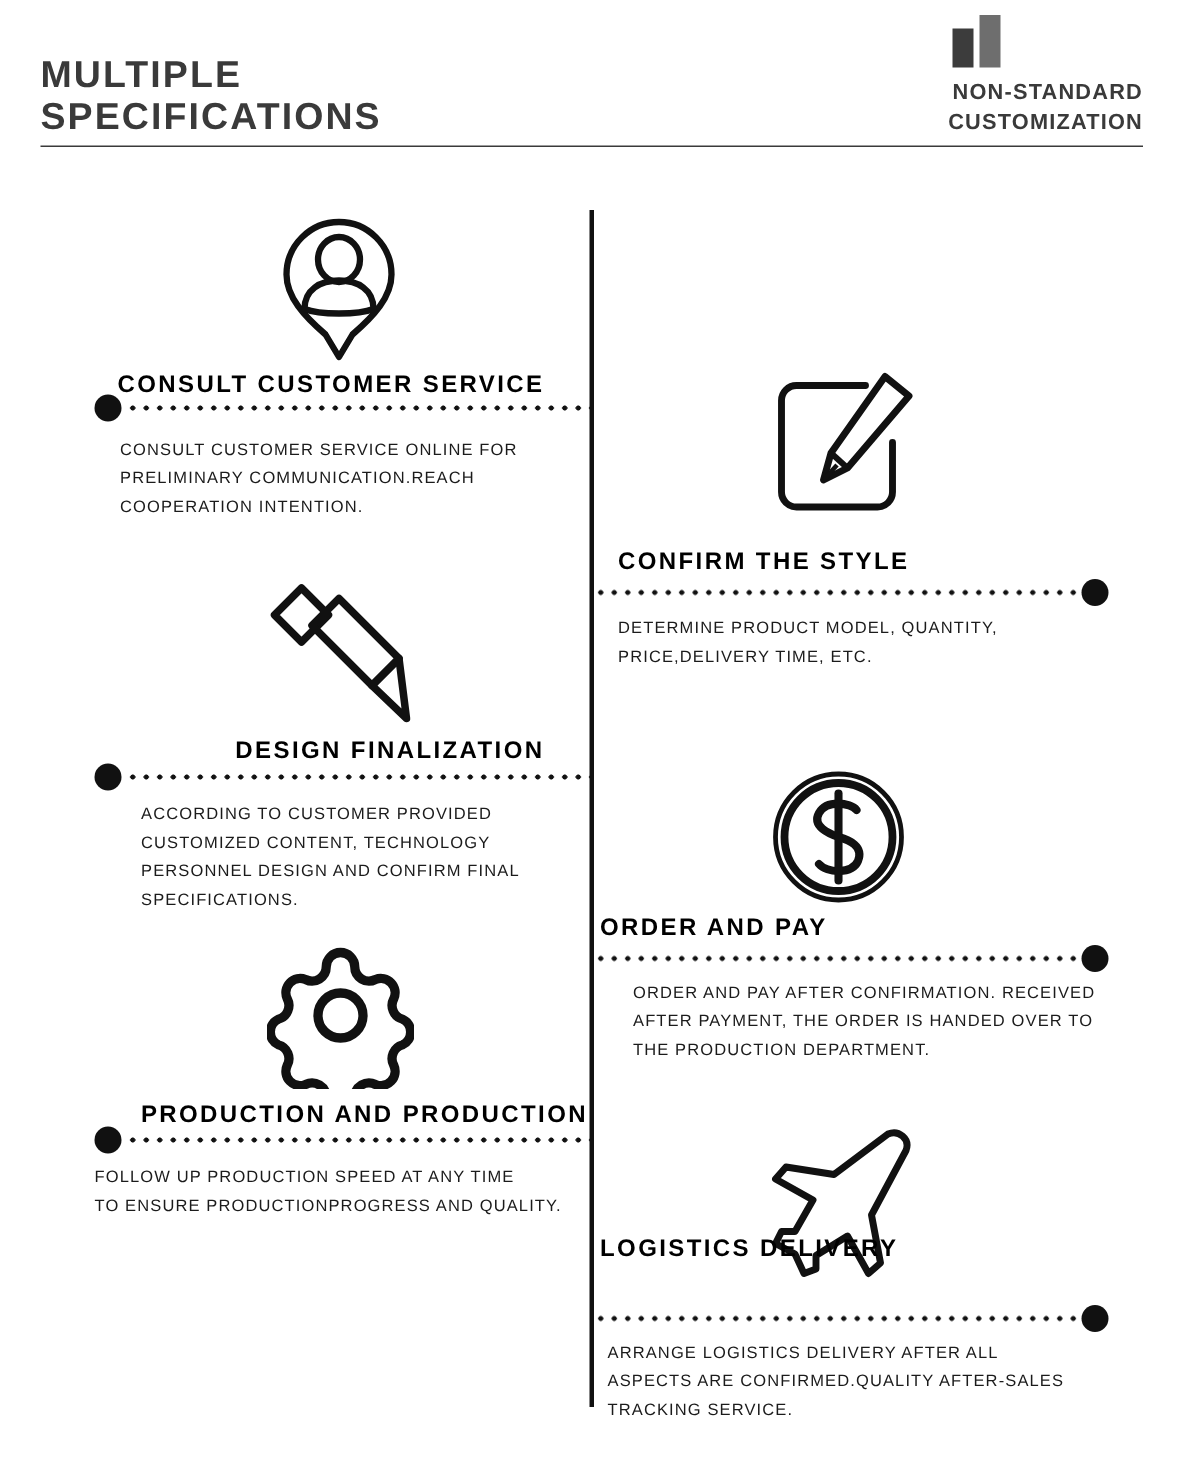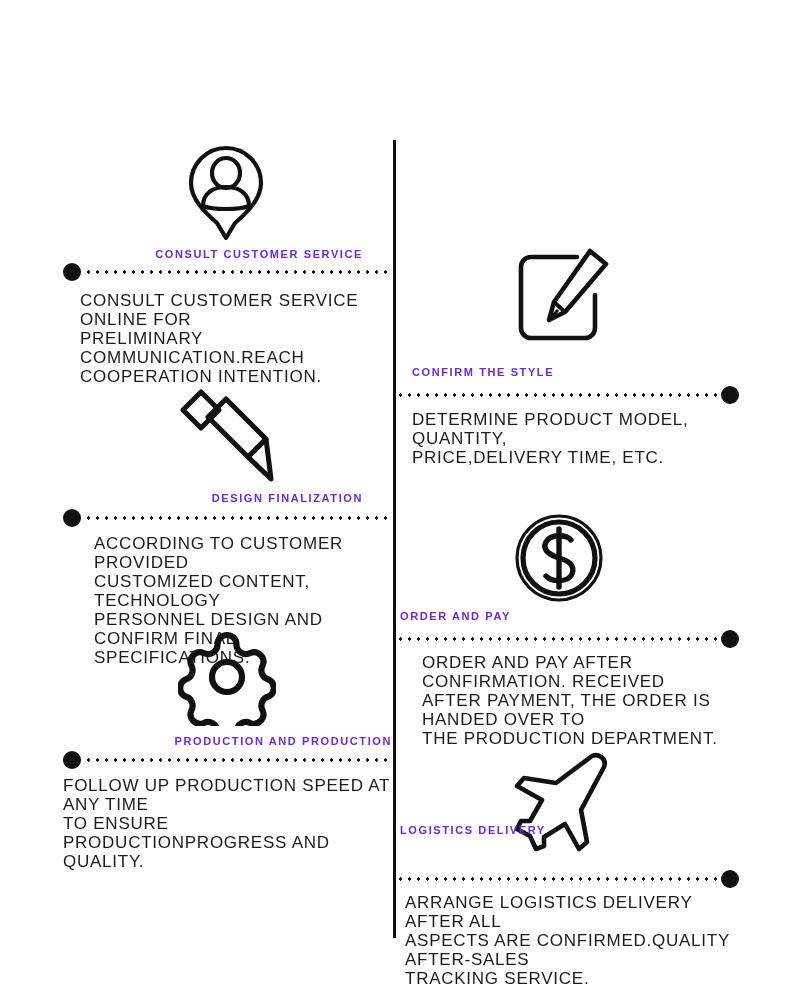--- a/index.html
+++ b/index.html
@@ -88,22 +88,22 @@
   .step { position: absolute; }
 
   .icon-wrap {
     position: absolute;
     display: block;
   }
   .icon-wrap svg { display: block; }
 
   .step-title {
     position: absolute;
-    color: #6d28d9;
-    font-size: 11px;
+    color: #000000;
+    font-size: 16px;
     font-weight: bold;
     letter-spacing: 1.6px;
     white-space: nowrap;
   }
 
   .dotline {
     position: absolute;
     height: 4px;
     background-image: radial-gradient(circle, #111 1.6px, rgba(0,0,0,0) 1.8px);
     background-size: 9px 4px;
@@ -115,35 +115,51 @@
     position: absolute;
     width: 18px;
     height: 18px;
     border-radius: 50%;
     background: #111111;
   }
 
   .body-text {
     position: absolute;
     color: #1b1b1b;
-    font-size: 17px;
+    font-size: 11px;
     line-height: 19px;
     letter-spacing: 0.75px;
     white-space: pre-line;
   }
 
   
   .left-title  { text-align: right; }
   .right-title { text-align: left; }
 </style>
 </head>
 <body>
 
 <div id="page">
 
+  <div id="header">
+
+    <div id="main-title">MULTIPLE
+SPECIFICATIONS</div>
+
+    <div id="brand-block">
+      <div id="brand-bars">
+        <div class="bar-a"></div>
+        <div class="bar-b"></div>
+      </div>
+      <div class="brand-line">NON-STANDARD</div>
+      <div class="brand-line">CUSTOMIZATION</div>
+    </div>
+
+    <div id="header-rule"></div>
+  </div>
 
   <div id="center-spine"></div>
 
   <div class="step">
 
     <div class="icon-wrap" style="left:183px; top:143px;">
       <svg width="86" height="100" viewBox="0 0 86 100">
         <path d="M43 5 C62.3 5 78 20.7 78 40 C78 55 66 68 52 80 L43 95 L34 80 C20 68 8 55 8 40 C8 20.7 23.7 5 43 5 Z" fill="none" stroke="#111" stroke-width="4.2" stroke-linejoin="round"></path>
         <ellipse cx="43" cy="30" rx="14" ry="15" fill="none" stroke="#111" stroke-width="4.2"></ellipse>
         <path d="M20 63 C20 50 30.5 44 43 44 C55.5 44 66 50 66 63 C56 67 30 67 20 63 Z" fill="none" stroke="#111" stroke-width="4.2" stroke-linejoin="round"></path>

